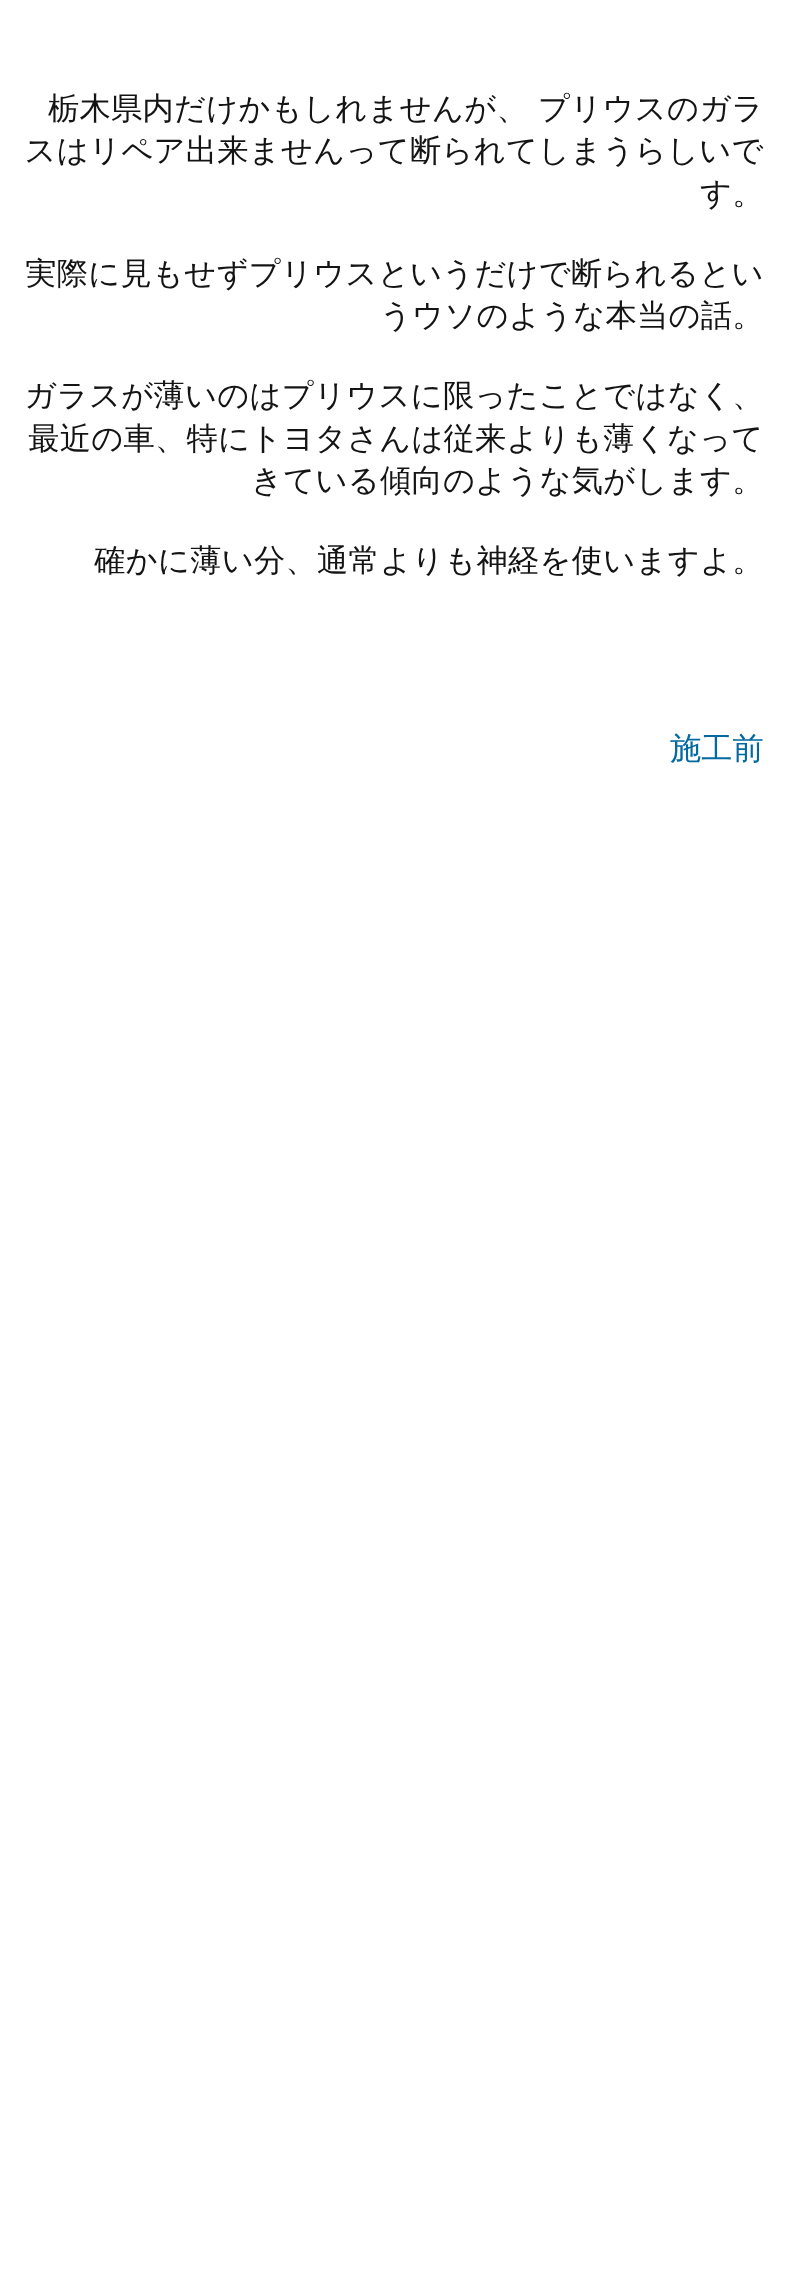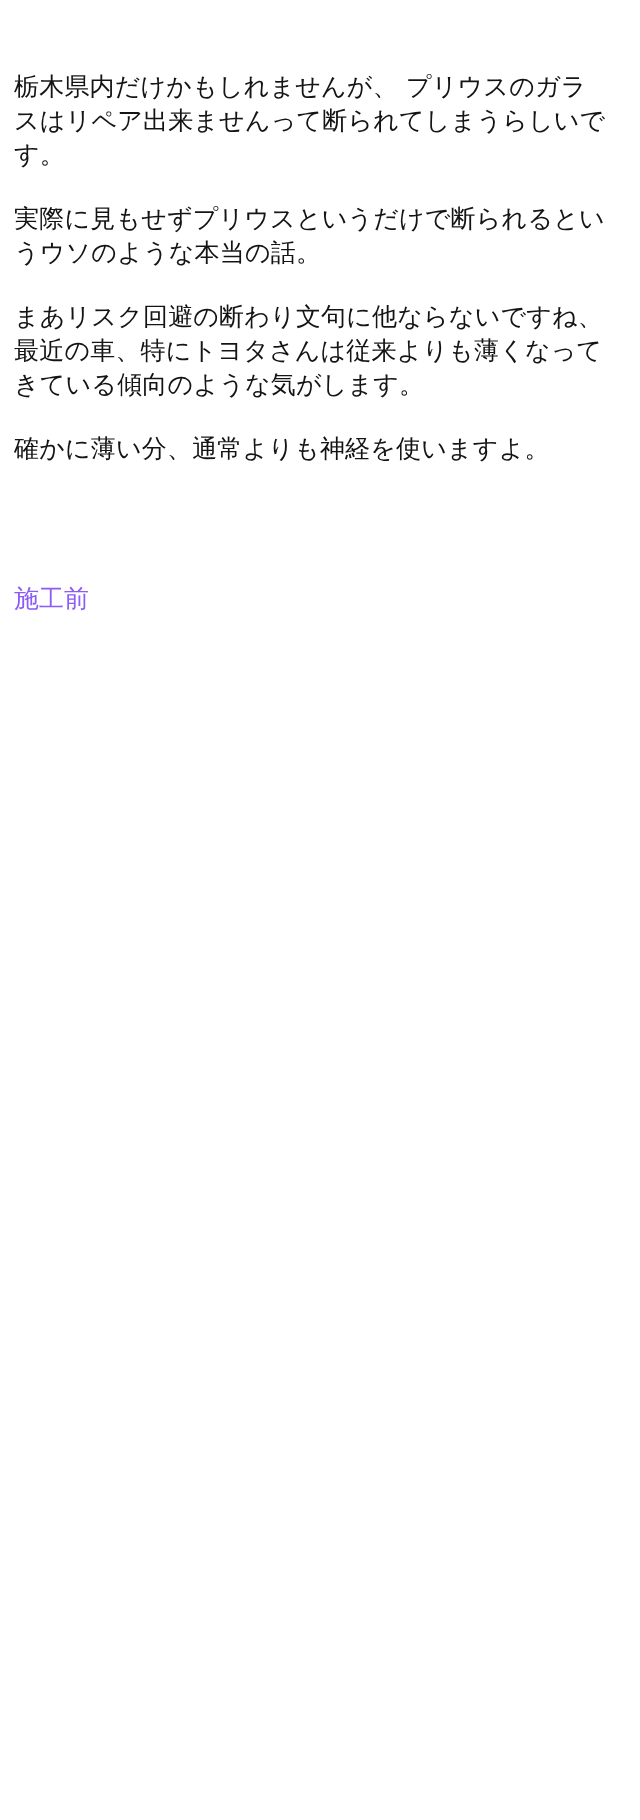--- a/index.html
+++ b/index.html
@@ -13,20 +13,21 @@
     min-height: 1820px;
     font-family: "DejaVu Sans", "Liberation Sans", sans-serif;
     color: #1a1a1a;
   }
   .page {
     width: 625px;
     min-height: 1820px;
     box-sizing: border-box;
     padding: 70px 14px 20px 14px;
     background: #ffffff;
+    text-align: right;
   }
   .article {
     display: block;
   }
   .para {
     font-size: 25px;
     line-height: 1.36;
     letter-spacing: 0.2px;
     margin: 0 0 30px 0;
     color: #141414;
@@ -36,28 +37,28 @@
   .para:last-child {
     margin-bottom: 0;
   }
   .spacer-block {
     height: 86px;
   }
   .caption {
     font-size: 25px;
     line-height: 1.36;
     margin: 0;
-    color: #8b5cf6;
+    color: #0369a1;
   }
 </style>
 </head>
 <body>
 
 <div class="page">
   <div class="article">
     <p class="para">栃木県内だけかもしれませんが、 プリウスのガラスはリペア出来ませんって断られてしまうらしいです。</p>
     <p class="para">実際に見もせずプリウスというだけで断られるというウソのような本当の話。</p>
-    <p class="para">まあリスク回避の断わり文句に他ならないですね、最近の車、特にトヨタさんは従来よりも薄くなってきている傾向のような気がします。</p>
+    <p class="para">ガラスが薄いのはプリウスに限ったことではなく、最近の車、特にトヨタさんは従来よりも薄くなってきている傾向のような気がします。</p>
     <p class="para">確かに薄い分、通常よりも神経を使いますよ。</p>
     <div class="spacer-block"></div>
     <p class="caption">施工前</p>
   </div>
 </div>
 
 </body></html>

